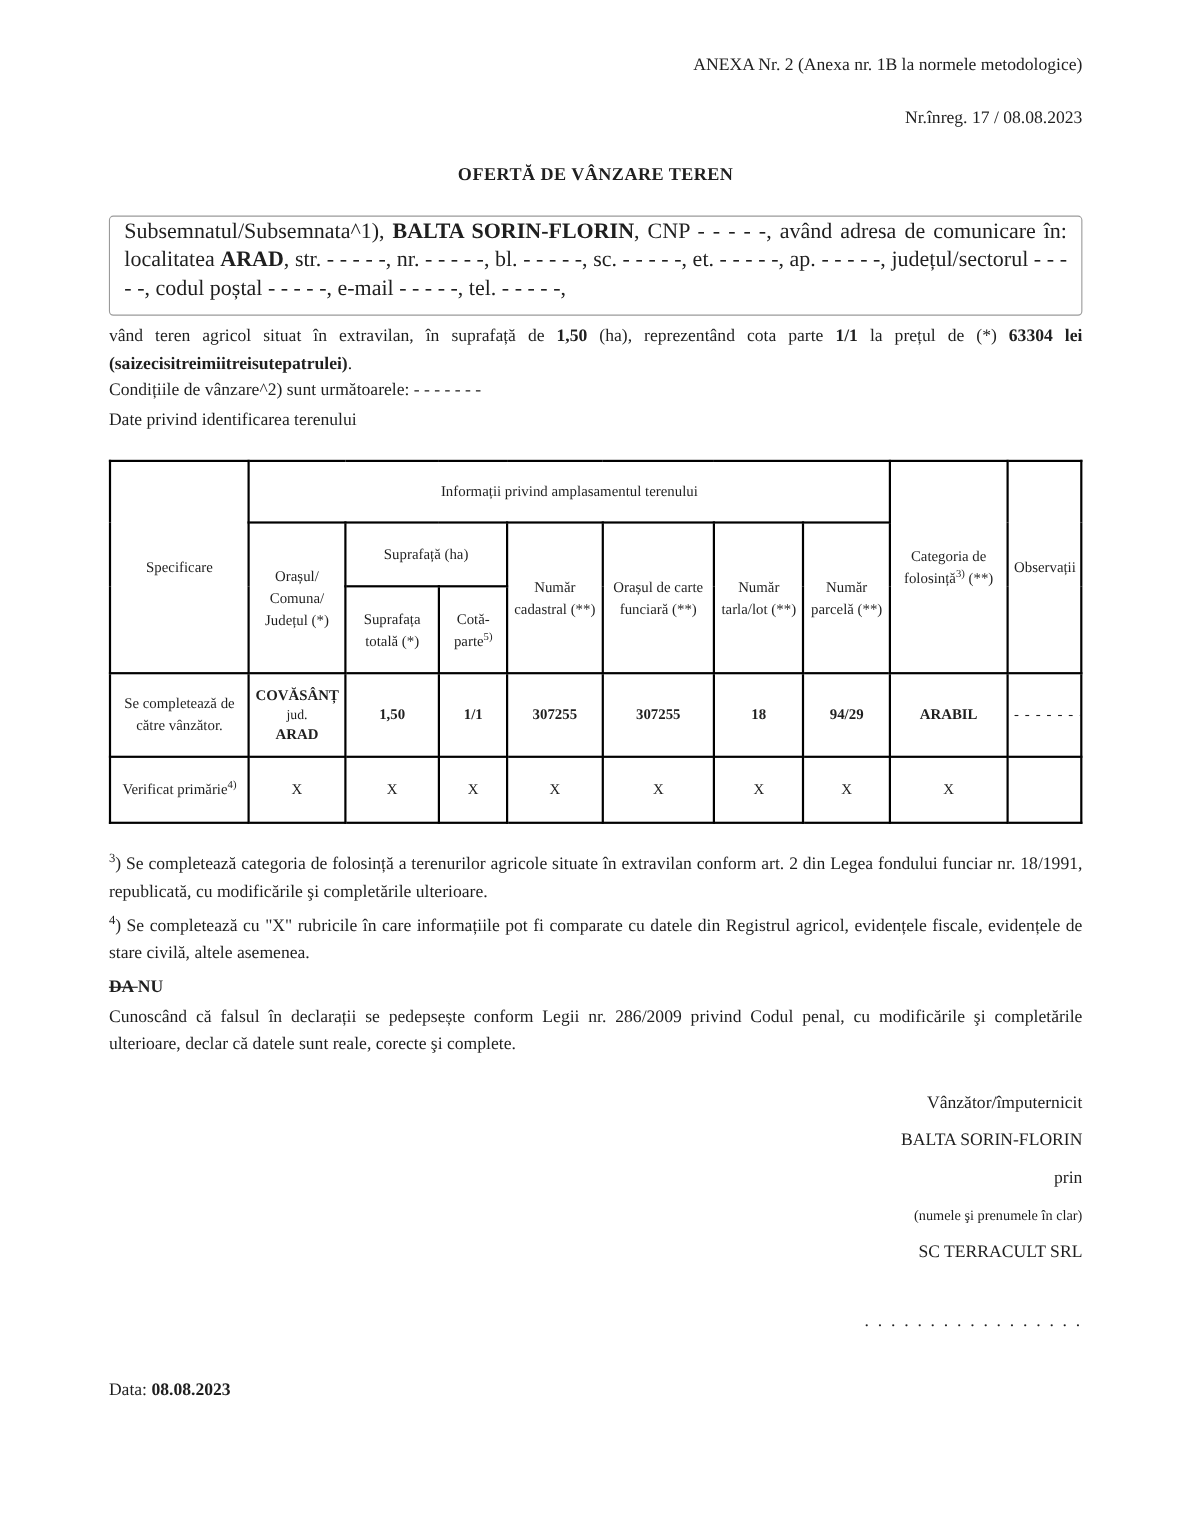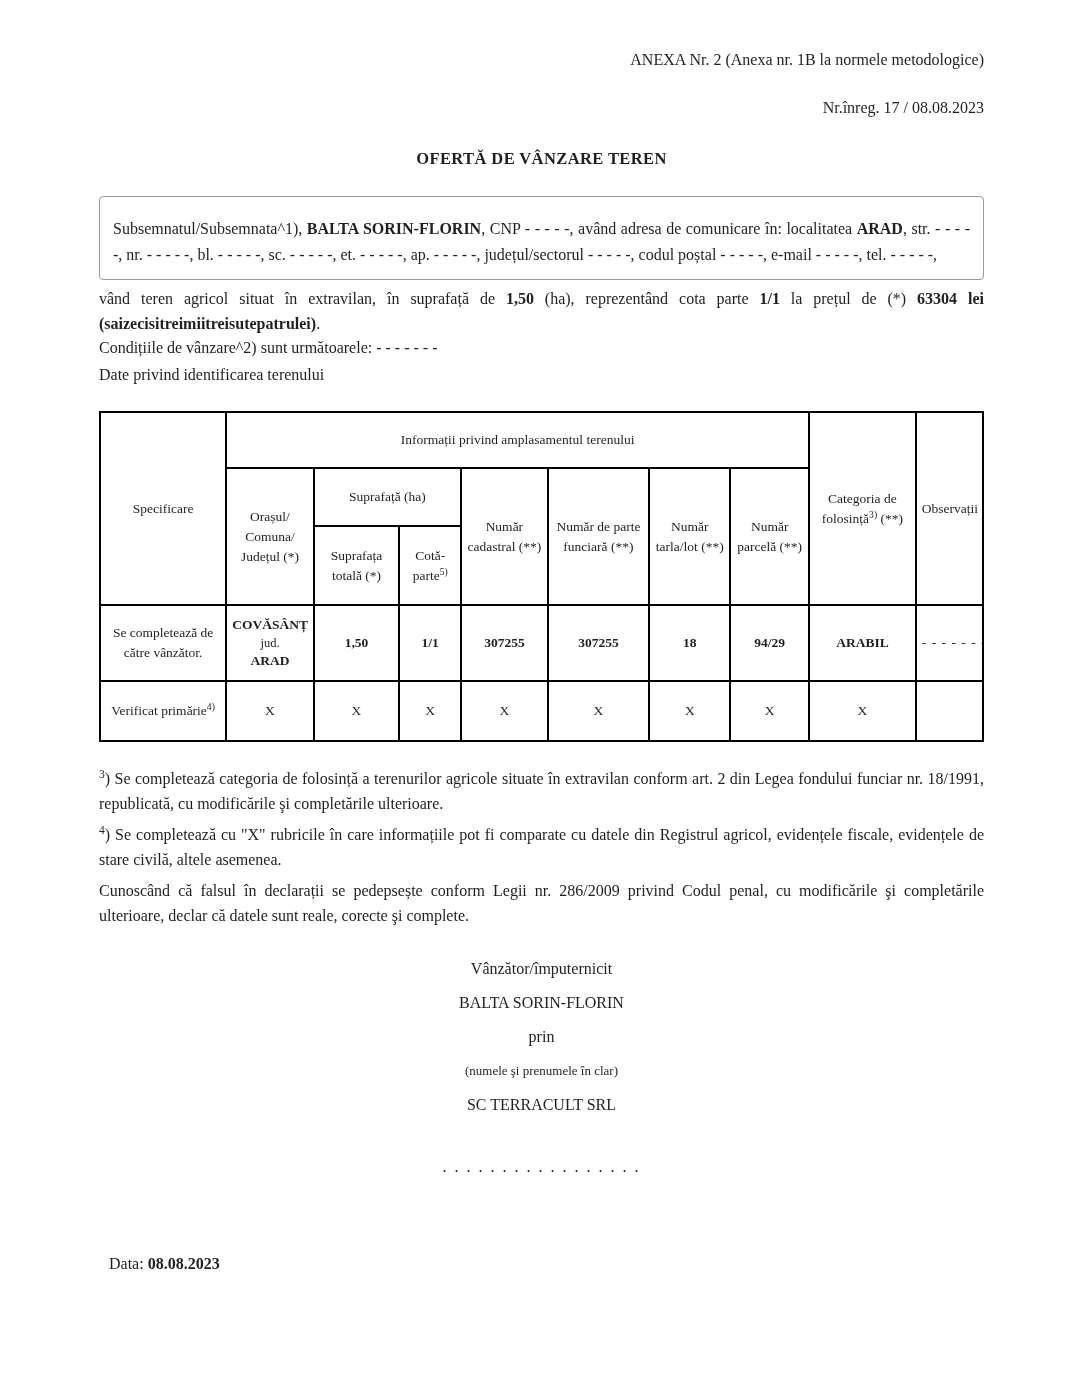--- a/index.html
+++ b/index.html
@@ -25,22 +25,22 @@
   .reg-line { margin-top: 28px; }
   .doc-title {
     text-align: center; font-weight: bold; font-size: 16.5px;
     margin-top: 31px; letter-spacing: 0.4px;
   }
 
   .applicant-box {
     margin-top: 27px;
     border: 1px solid #9a9a9a;
     border-radius: 4px;
-    padding: 19px 13px 11px 13px;
-    font-size: 16px; line-height: 26px;
+    padding: 0 13px 11px 13px;
+    font-size: 20px; line-height: 26px;
     text-align: justify;
   }
 
   .para { font-size: 16px; line-height: 24.5px; text-align: justify; }
   .sale-para { margin-top: 7px; }
   .cond-line { margin-top: 0px; }
   .landid-line { margin-top: 2px; }
 
   table.land-table {
     width: 100%;
@@ -67,26 +67,26 @@
   .city-main { font-weight: bold; font-size: 13.5px; line-height: 18px; }
   .city-jud { font-size: 12.5px; line-height: 18px; }
   td.xmark { font-size: 20px; font-weight: normal; }
   td.obs-dash { letter-spacing: 1px; font-size: 13px; white-space: nowrap; }
 
   .footnotes { margin-top: 25px; }
   .footnote { font-size: 16px; line-height: 24.5px; text-align: justify; margin-bottom: 7px; }
   .danu { font-size: 16px; line-height: 24px; font-weight: bold; margin: 2px 0 3px 0; }
   .declaration { margin-top: 1px; }
 
-  .sig-block { margin-top: 28px; text-align: center; font-size: 16px; }
+  .sig-block { margin-top: 28px; text-align: right; font-size: 16px; }
   .sig-line { line-height: 25px; margin-top: 9px; }
   .sig-note { font-size: 13px; }
   .sig-dots { margin-top: 41px; letter-spacing: 2px; }
 
-  .date-line { position: absolute; left: 109px; top: 1255px; font-size: 16px; }
+  .date-line { position: absolute; left: 99px; top: 1255px; font-size: 16px; }
 </style>
 </head>
 <body>
 
 <div class="page">
 
   <div class="hdr-right">ANEXA Nr. 2 (Anexa nr. 1B la normele metodologice)</div>
   <div class="hdr-right reg-line">Nr.înreg. 17 / 08.08.2023</div>
 
   <div class="doc-title">OFERTĂ DE VÂNZARE TEREN</div>
@@ -114,21 +114,21 @@
       <tr class="h1">
         <td rowspan="3">Specificare</td>
         <td colspan="7">Informații privind amplasamentul terenului</td>
         <td rowspan="3"><span>Categoria de folosință</span><sup>3)</sup><span> (**)</span></td>
         <td rowspan="3">Observații</td>
       </tr>
       <tr class="h2">
         <td rowspan="2">Orașul/ Comuna/ Județul (*)</td>
         <td colspan="2">Suprafață (ha)</td>
         <td rowspan="2">Număr cadastral (**)</td>
-        <td rowspan="2">Număr de parte funciară (**)</td>
+        <td rowspan="2">Orașul de carte funciară (**)</td>
         <td rowspan="2">Număr tarla/lot (**)</td>
         <td rowspan="2">Număr parcelă (**)</td>
       </tr>
       <tr class="h3">
         <td class="cell-left">Suprafața totală (*)</td>
         <td class="cell-left"><span>Cotă-parte</span><sup>5)</sup></td>
       </tr>
       <tr class="d1">
         <td>Se completează de către vânzător.</td>
         <td>
@@ -156,20 +156,21 @@
         <td class="xmark">X</td>
         <td class="xmark">X</td>
         <td></td>
       </tr>
     </tbody>
   </table>
 
   <div class="footnotes">
     <div class="footnote"><sup>3</sup><span>) Se completează categoria de folosință a terenurilor agricole situate în extravilan conform art. 2 din Legea fondului funciar nr. 18/1991, republicată, cu modificările şi completările ulterioare.</span></div>
     <div class="footnote"><sup>4</sup><span>) Se completează cu "X" rubricile în care informațiile pot fi comparate cu datele din Registrul agricol, evidențele fiscale, evidențele de stare civilă, altele asemenea.</span></div>
+    <div class="danu"><span class="b strike">DA </span><span class="b"> NU</span></div>
     <div class="footnote declaration">Cunoscând că falsul în declarații se pedepsește conform Legii nr. 286/2009 privind Codul penal, cu modificările şi completările ulterioare, declar că datele sunt reale, corecte şi complete.</div>
   </div>
 
   <div class="sig-block">
     <div class="sig-line">Vânzător/împuternicit</div>
     <div class="sig-line">BALTA SORIN-FLORIN</div>
     <div class="sig-line">prin</div>
     <div class="sig-line sig-note">(numele şi prenumele în clar)</div>
     <div class="sig-line">SC TERRACULT SRL</div>
     <div class="sig-dots">. . . . . . . . . . . . . . . . .</div>

